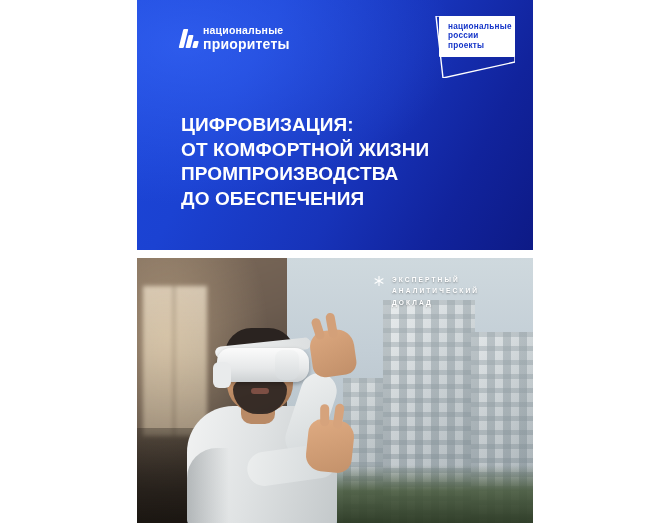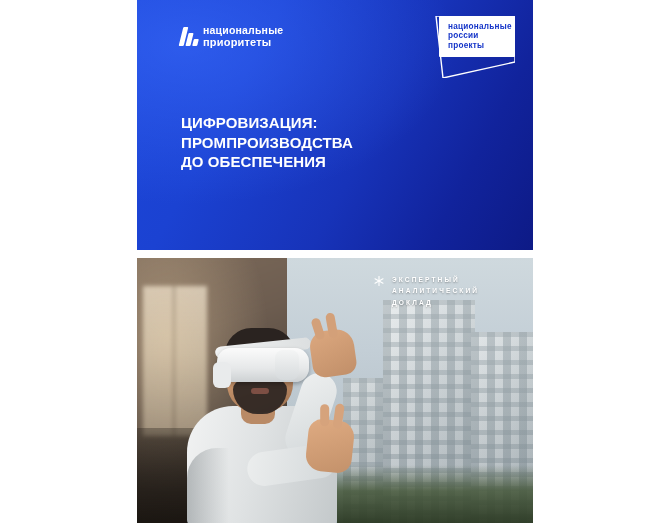--- a/index.html
+++ b/index.html
@@ -82,21 +82,21 @@
   }
   .logo-left .txt .l1 {
     color: #ffffff;
     font-size: 10.5px;
     font-weight: bold;
     letter-spacing: 0.2px;
     white-space: nowrap;
   }
   .logo-left .txt .l2 {
     color: #ffffff;
-    font-size: 11px;
+    font-size: 14px;
     font-weight: bold;
     letter-spacing: 0.2px;
     white-space: nowrap;
     margin-top: 1px;
   }
 
   
   .logo-right {
     position: absolute;
     right: 18px;
@@ -133,21 +133,21 @@
   }
 
   
   .title {
     position: absolute;
     left: 44px;
     top: 113px;
     width: 330px;
     z-index: 4;
     color: #ffffff;
-    font-size: 15px;
+    font-size: 19px;
     font-weight: bold;
     line-height: 1.30;
     letter-spacing: 0.1px;
     text-transform: uppercase;
   }
   .title .line { display: block; white-space: nowrap; }
 
   
   .photo {
     position: absolute;
@@ -423,20 +423,21 @@
         </svg>
         <div class="badge">
           <div class="b1">национальные</div>
           <div class="b1">россии</div>
           <div class="b2">проекты</div>
         </div>
       </div>
 
       <div class="title">
         <span class="line">ЦИФРОВИЗАЦИЯ:</span>
+        <span class="line">ОТ КОМФОРТНОЙ ЖИЗНИ</span>
         <span class="line">ПРОМПРОИЗВОДСТВА</span>
         <span class="line">ДО ОБЕСПЕЧЕНИЯ</span>
       </div>
     </div>
 
     <div class="photo">
       <div class="sky"></div>
 
       <div class="bldg bldg-c">
         <div class="win-grid"></div>

